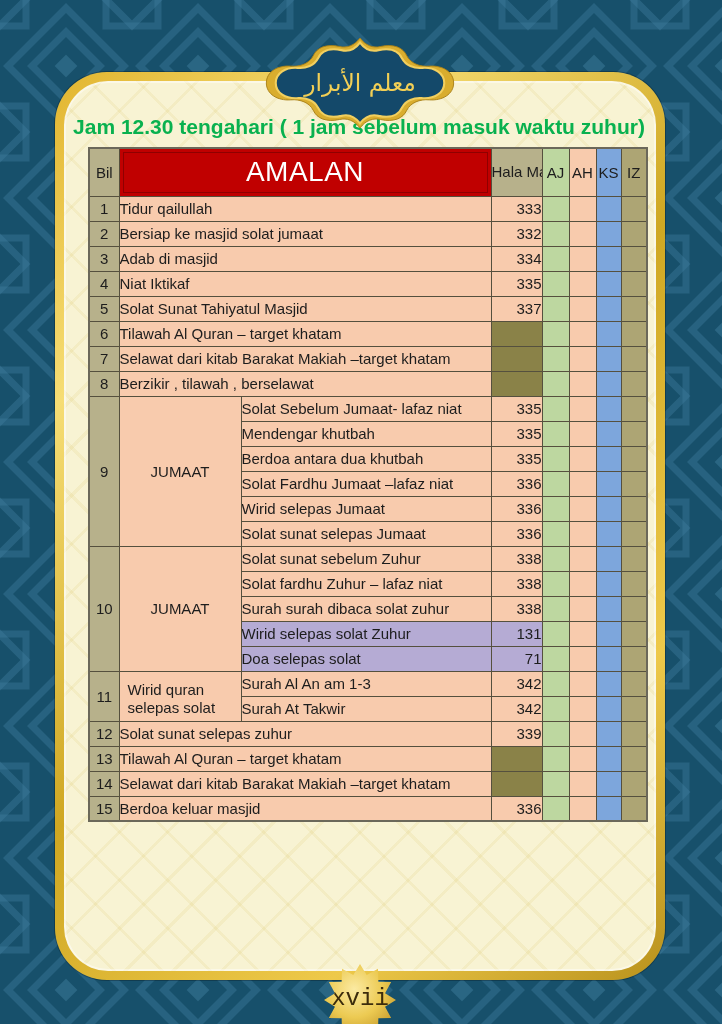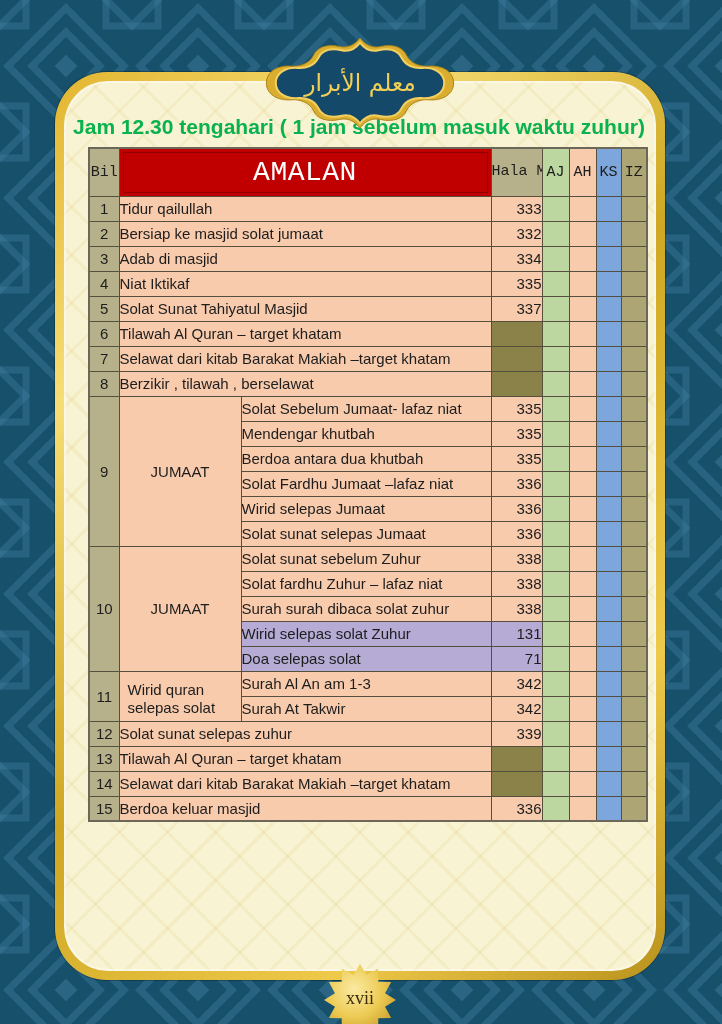--- a/index.html
+++ b/index.html
@@ -39,21 +39,21 @@
     margin:0 0 8px -16px;white-space:nowrap;text-align:center;
   }
 
   
   table.sched{border-collapse:collapse;table-layout:fixed;width:558px;
     font-size:15px;color:#1d1d1d;border:2px solid #6b685a;}
   table.sched th,table.sched td{
     border:1px solid #55503e;height:25px;box-sizing:border-box;
     padding:0;overflow:hidden;white-space:nowrap;font-weight:400;vertical-align:middle;
   }
-  tr.head-row th{height:48px;font-family:Liberation Mono, monospace;}
+  tr.head-row th{height:48px;}
   .bil{text-align:center;}
   .item{text-align:left;padding:0 3px 0 8px;}
   .page{text-align:right;}
   .khaki{background:#b7b18b;}
   .khaki2{background:#ada574;}
   .green{background:#bdd7a0;}
   .peach{background:#f8cbad;}
   .blue{background:#7da6dc;}
   .olive{background:#8a8248;}
   .lav{background:#b5abd4;}
@@ -66,21 +66,21 @@
   .vtop6{vertical-align:top;padding-top:24px;}
   .vtop5{vertical-align:top;padding-top:26px;}
 
   
   .star-badge{
     position:absolute;bottom:-56px;left:50%;width:72px;height:72px;margin-left:-36px;z-index:3;
     background:radial-gradient(circle at 42% 35%,#fbeaa2 0%,#ecca52 45%,#c59a2c 80%,#ab7f1c 100%);
     clip-path:polygon(50% 0%,59.3% 15.2%,75% 6.7%,75.5% 24.5%,93.3% 25%,84.8% 40.7%,100% 50%,84.8% 59.3%,93.3% 75%,75.5% 75.5%,75% 93.3%,59.3% 84.8%,50% 100%,40.7% 84.8%,25% 93.3%,24.5% 75.5%,6.7% 75%,15.2% 59.3%,0% 50%,15.2% 40.7%,6.7% 25%,24.5% 24.5%,25% 6.7%,40.7% 15.2%);
     display:flex;align-items:center;justify-content:center;
   }
-  .star-badge span{font-family:Liberation Serif, serif;font-size:18px;color:#3c2c0c;margin-top:-4px;}
+  .star-badge span{font-family:Liberation Mono, monospace;font-size:24px;color:#3c2c0c;margin-top:-4px;}
 </style>
 </head>
 <body>
 
 <svg class="bg-svg" width="722" height="1024" aria-hidden="true">
   <defs>
     <pattern id="geo" width="132" height="132" patternUnits="userSpaceOnUse">
       <rect width="132" height="132" fill="#17506b"></rect>
       <g fill="none" stroke="#3d7c9c" stroke-opacity="0.42" stroke-width="7">
         <path d="M66,8 L124,66 L66,124 L8,66 Z"></path>

